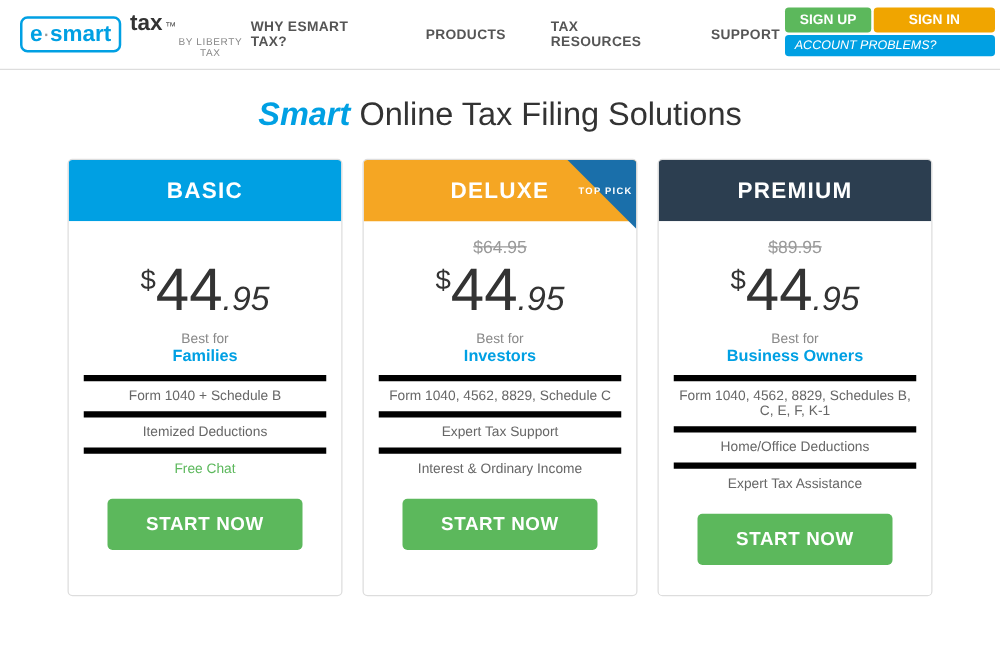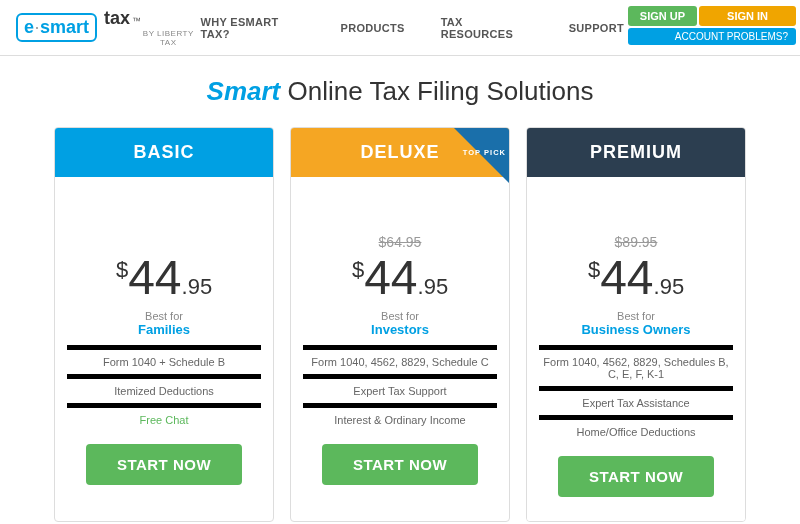--- a/index.html
+++ b/index.html
@@ -129,21 +129,22 @@
 
     .btn-account {
       background: #00a0e3;
       color: #fff;
       border: none;
       padding: 3px 8px;
       font-size: 10px;
       cursor: pointer;
       border-radius: 3px;
       width: 100%;
-      text-align: right;
+      text-align: left;
+      font-style: italic;
     }
 
     
     .hero {
       text-align: center;
       padding: 20px 0 10px;
     }
 
     .hero h1 {
       font-size: 26px;
@@ -212,40 +213,40 @@
     .plan-body {
       padding: 12px 12px;
       background: #fff;
     }
 
     .original-price {
       font-size: 14px;
       color: #999;
       text-decoration: line-through;
       height: 18px;
-      margin-top: 45px;
     }
 
     .price {
       font-size: 48px;
       font-weight: 300;
       color: #333;
       line-height: 1;
       margin: 2px 0;
     }
 
     .price sup {
       font-size: 22px;
       font-weight: 400;
       vertical-align: super;
       line-height: 1;
     }
 
     .price .cents {
-      font-size: 22px;
+      font-size: 27px;
+      font-style: italic;
     }
 
     .best-for {
       font-size: 11px;
       color: #888;
       margin-top: 8px;
     }
 
     .best-for-value {
       font-size: 13px;
@@ -366,19 +367,19 @@
       <span>PREMIUM</span>
     </div>
     <div class="plan-body">
       <div class="original-price">$89.95</div>
       <div class="price">
         <sup>$</sup><span>44</span><span class="cents">.<span>95</span></span>
       </div>
       <div class="best-for">Best for</div>
       <div class="best-for-value">Business Owners</div>
       <div class="plan-feature">Form 1040, 4562, 8829, Schedules B, C, E, F, K-1</div>
+      <div class="plan-feature">Home/Office Deductions</div>
       <div class="plan-feature">Expert Tax Assistance</div>
-      <div class="plan-feature">Home/Office Deductions</div>
       <button class="start-btn">START NOW</button>
     </div>
   </div>
 
 </div>
 
 </body></html>

